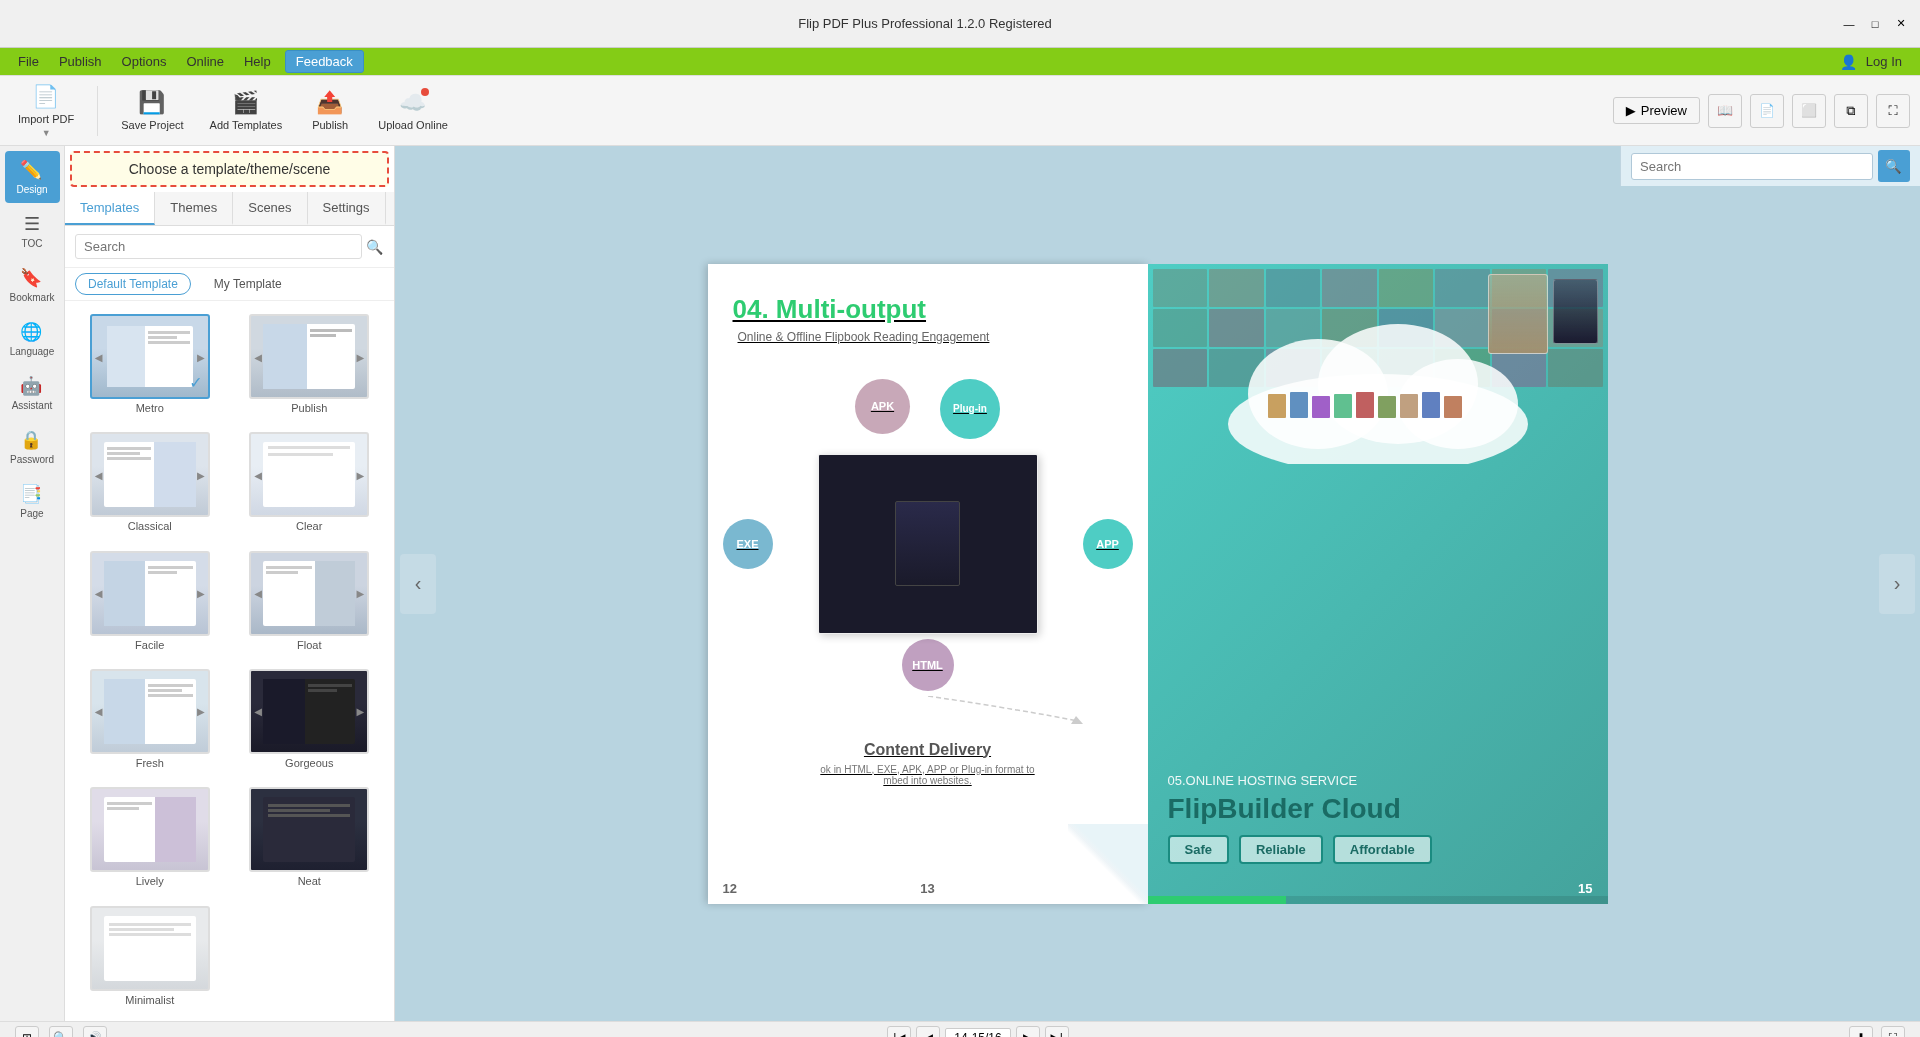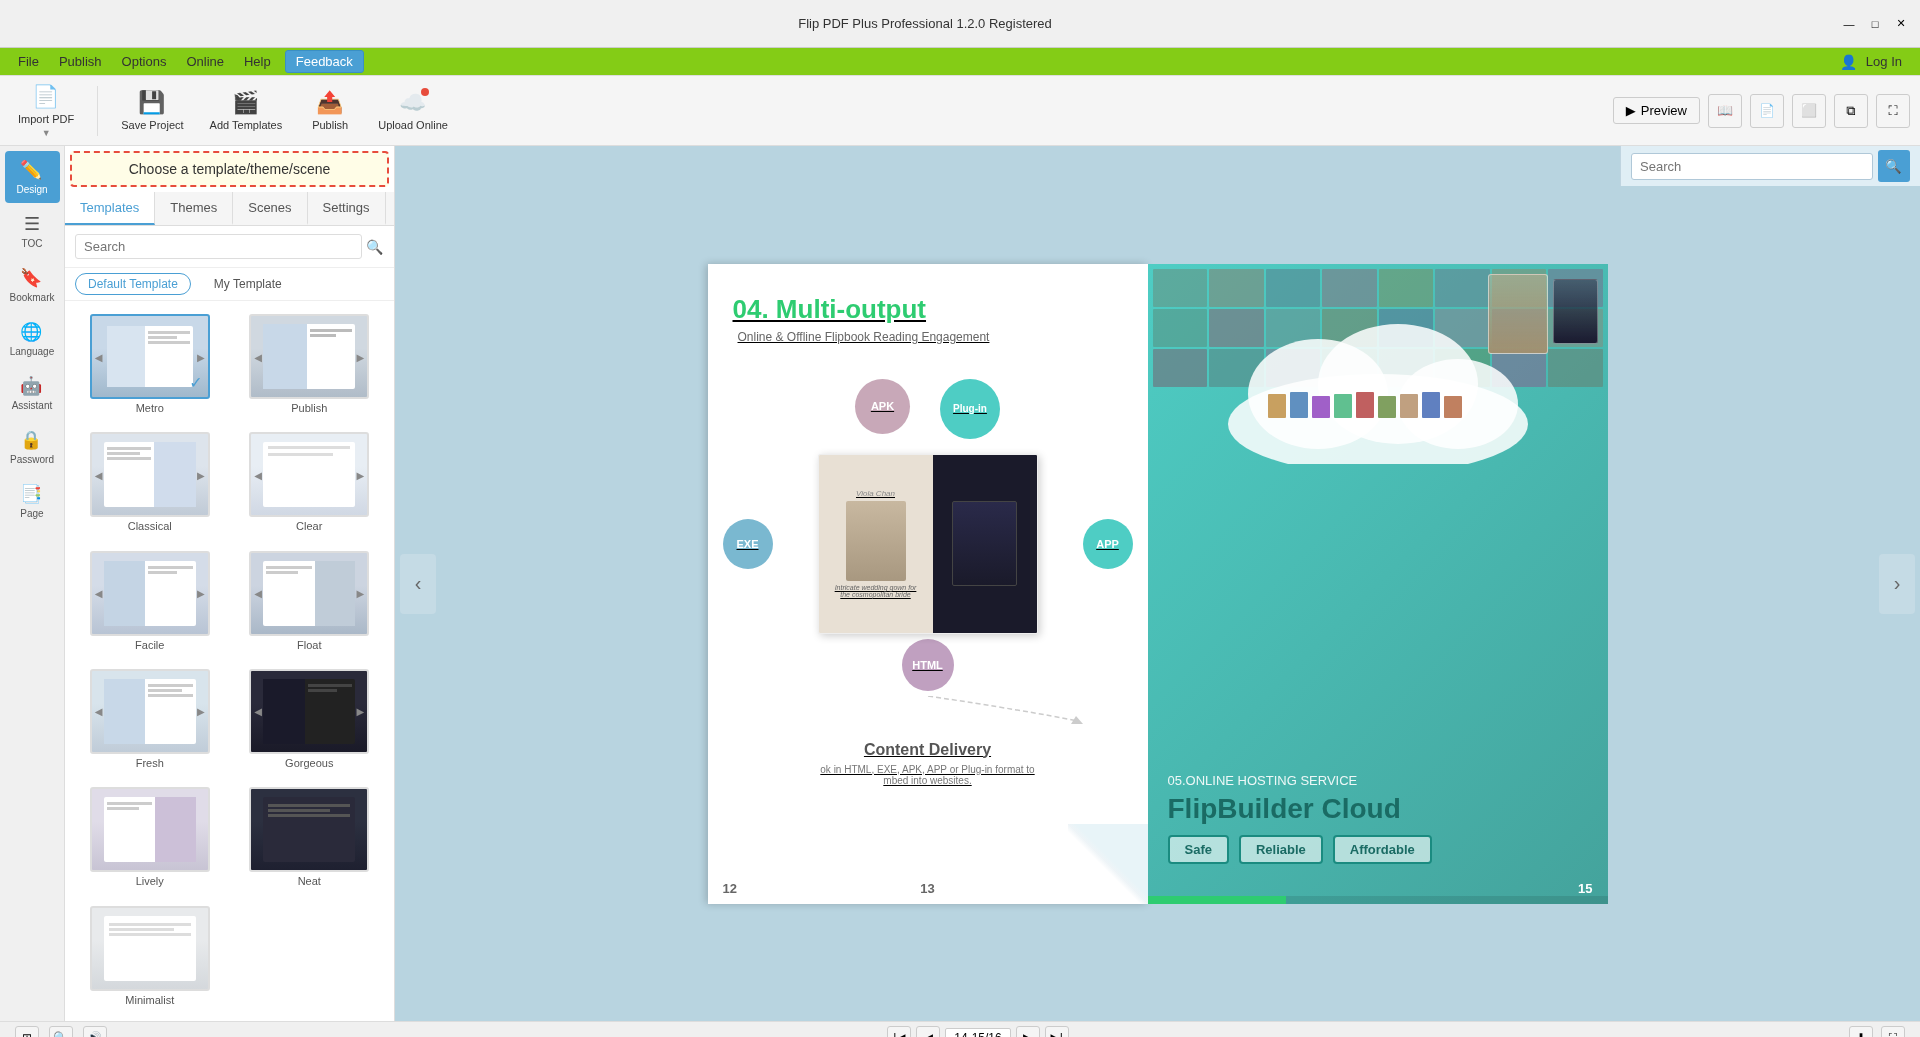--- a/index.html
+++ b/index.html
@@ -561,25 +561,20 @@
             <span style="font-size:10px;">Plug-in</span>
           </div>
         </div>
 
         <div style="display:flex;justify-content:center;align-items:center;gap:10px;margin:5px 15px;">
           <div class="output-circle" style="background:#7ab8d0;width:50px;height:50px;">
             <span>EXE</span>
           </div>
           <div class="book-inner">
             <div style="display:flex;height:100%;">
-              <div style="flex:1;background:#e8e0d4;display:flex;align-items:center;justify-content:center;flex-direction:column;padding:5px;">
-                <div style="font-size:8px;color:#888;margin-bottom:3px;font-style:italic;">Viola Chan</div>
-                <div style="width:60px;height:80px;background:linear-gradient(to bottom,#c8b8a0,#a89880);border-radius:2px;"></div>
-                <div style="font-size:7px;color:#666;margin-top:3px;text-align:center;font-style:italic;">Intricate wedding gown for<br>the cosmopolitan bride</div>
-              </div>
               <div style="flex:1;background:#1a1a2a;display:flex;align-items:center;justify-content:center;">
                 <div style="width:65px;height:85px;background:linear-gradient(to bottom,#2a2a4a,#1a1a2a);border-radius:2px;border:1px solid #444;"></div>
               </div>
             </div>
           </div>
           <div class="output-circle" style="background:#4ecdc4;width:50px;height:50px;">
             <span>APP</span>
           </div>
         </div>
 

